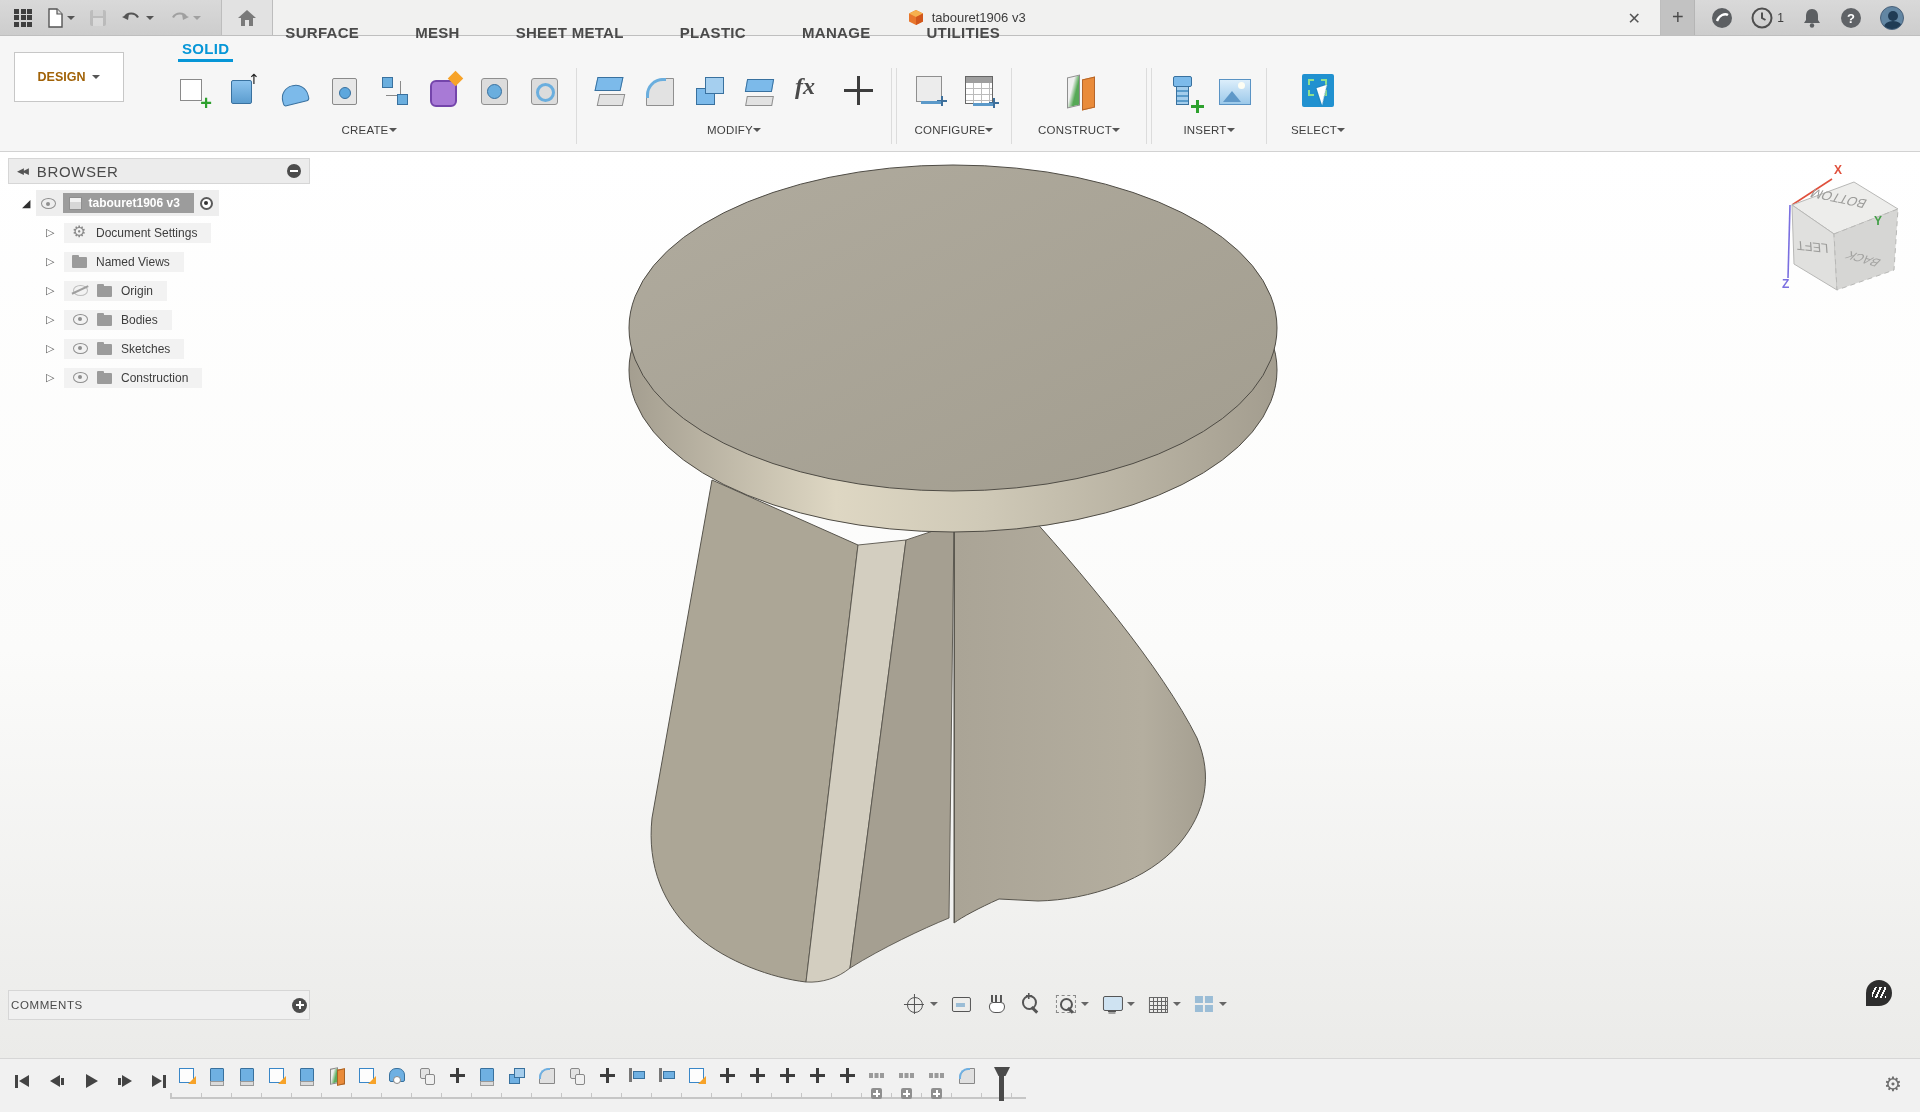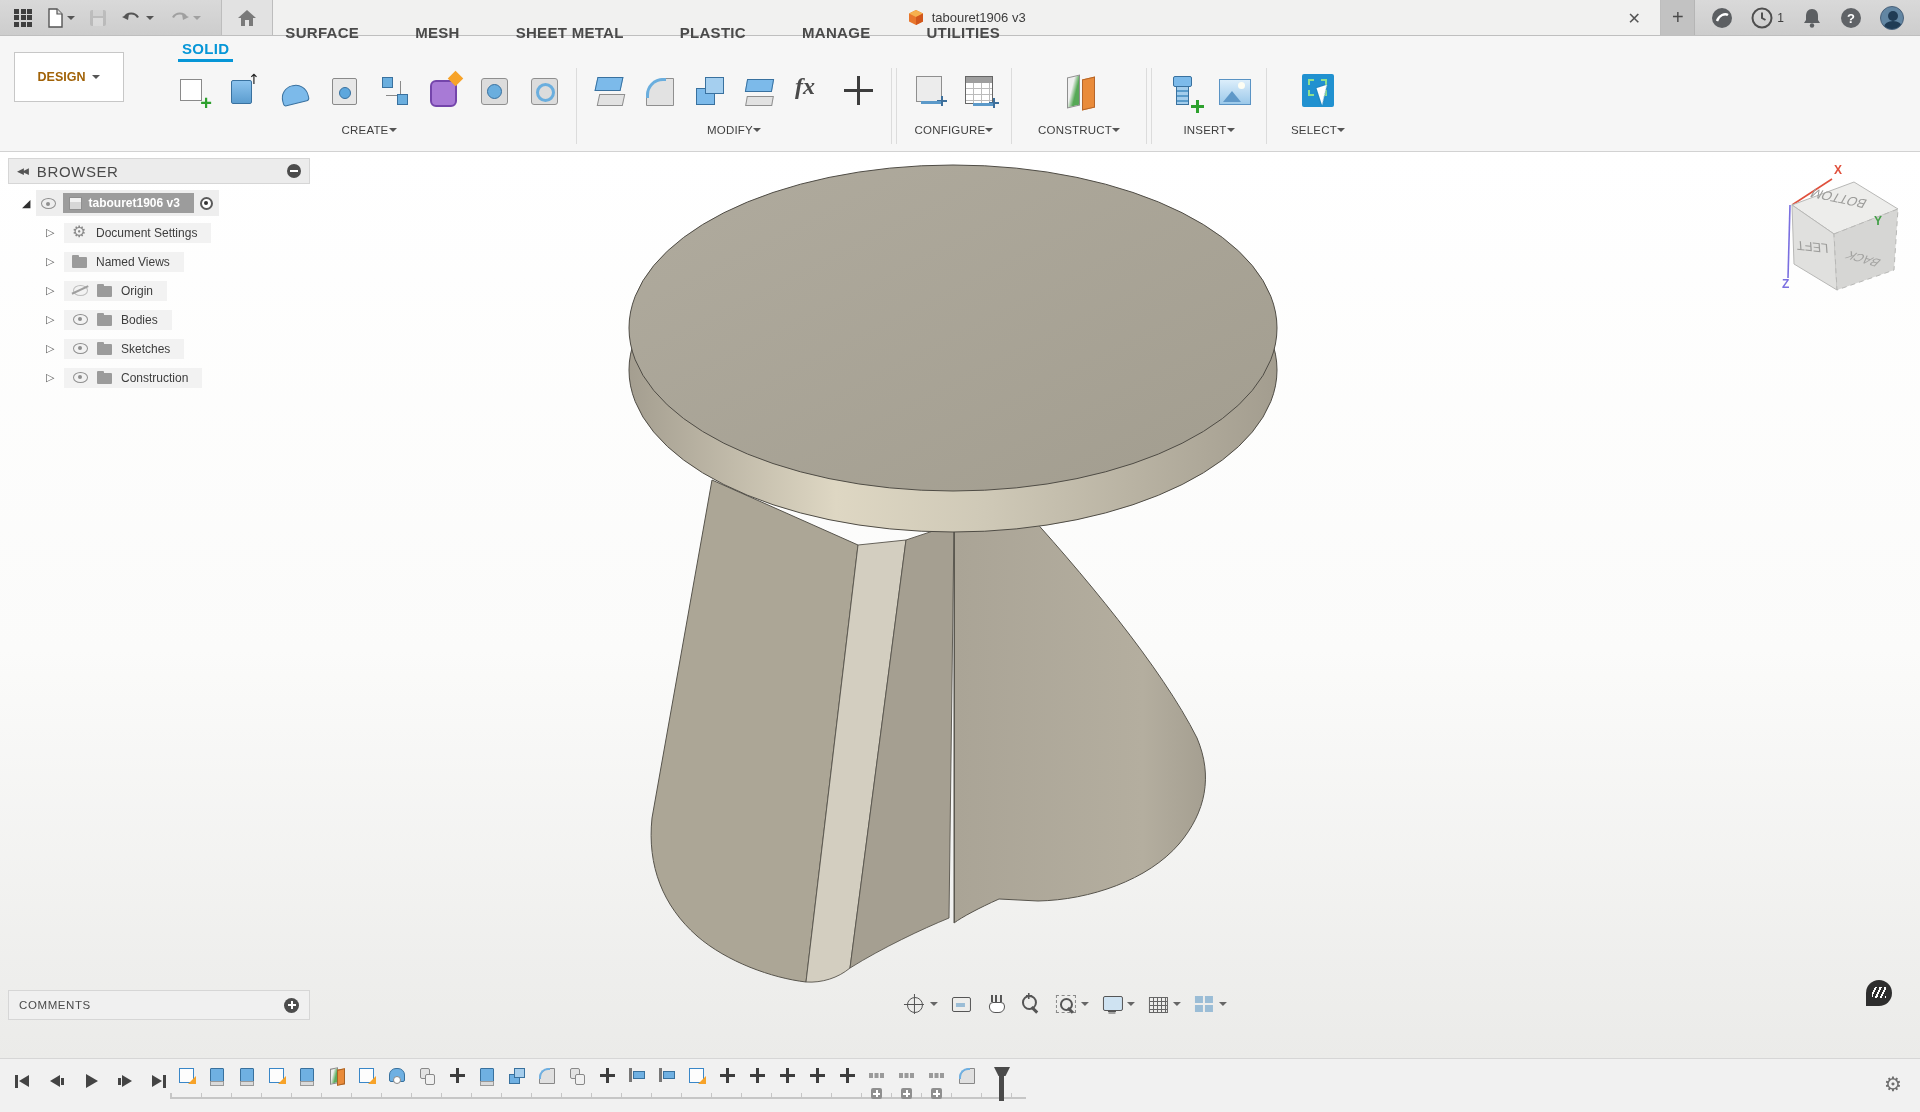--- a/index.html
+++ b/index.html
@@ -137,21 +137,21 @@
   .tico{width:16px;height:13px;position:relative}
   .tico[data-icon="folder"]::before{content:"";position:absolute;left:0;top:2px;width:15px;height:11px;background:#9b9b9b;border-radius:1px}
   .tico[data-icon="folder"]::after{content:"";position:absolute;left:0;top:0;width:7px;height:3px;background:#9b9b9b;border-radius:1px 1px 0 0}
   .tico[data-icon="gear"]::before{content:"⚙";position:absolute;left:0;top:-4px;font-size:16px;color:#8a8a8a}
   .blabel{font-size:12px;color:#3d3d3d;white-space:nowrap}
 
   
   .viewcube{position:absolute;right:10px;top:0}
 
   
-  .commentsbar{position:absolute;left:8px;bottom:38px;width:302px;height:30px;background:#f0f0f0;border:1px solid #d6d6d6;display:flex;align-items:center;padding:0 10px}
+  .commentsbar{position:absolute;left:8px;bottom:38px;width:302px;height:30px;background:#f0f0f0;border:1px solid #d6d6d6;display:flex;align-items:center;padding:0 2px}
   .ctitle{font-size:11.5px;color:#4a4a4a;letter-spacing:.6px}
   .plusbtn{margin-left:auto;width:15px;height:15px;border-radius:50%;background:#4c4c4c;position:relative;cursor:pointer}
   .plusbtn::before{content:"";position:absolute;left:3.5px;top:6.5px;width:8px;height:2px;background:#fff}
   .plusbtn::after{content:"";position:absolute;left:6.5px;top:3.5px;width:2px;height:8px;background:#fff}
 
   
   .navbar{position:absolute;left:50%;transform:translateX(-18%);bottom:40px;display:flex;align-items:center;gap:7px}
   .nitem{display:flex;align-items:center;gap:3px;padding:2px;cursor:pointer}
   .nico{width:24px;height:24px;position:relative}
   .nico::before,.nico::after,.nico .s1{content:"";position:absolute;display:none}

